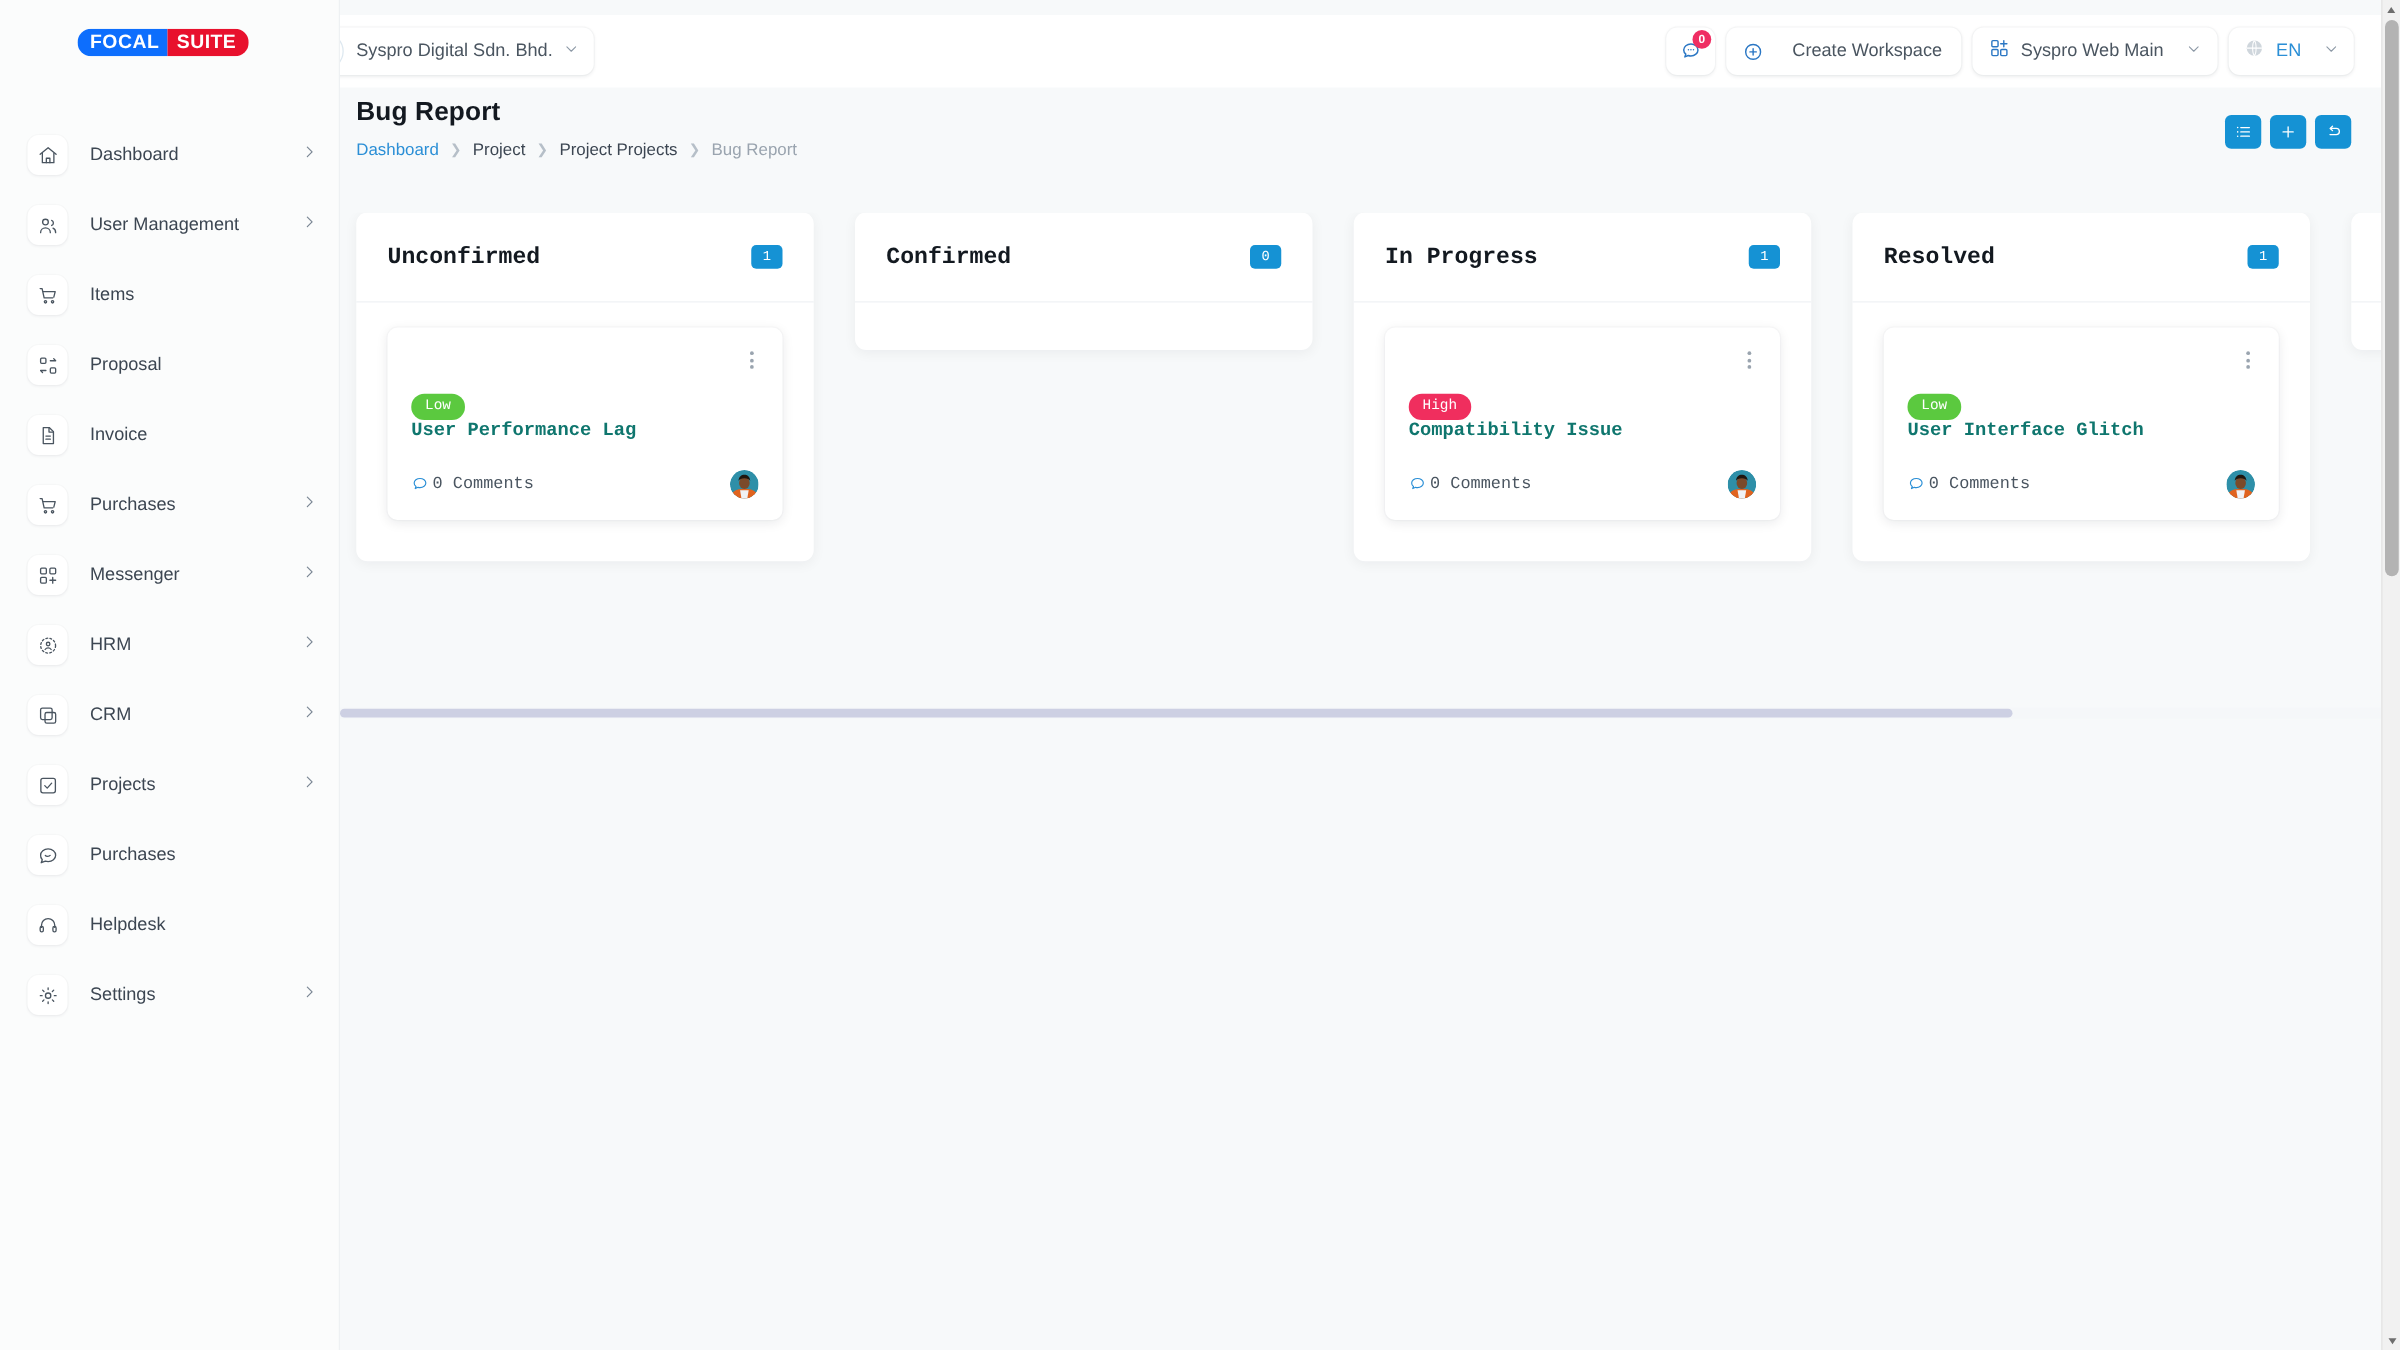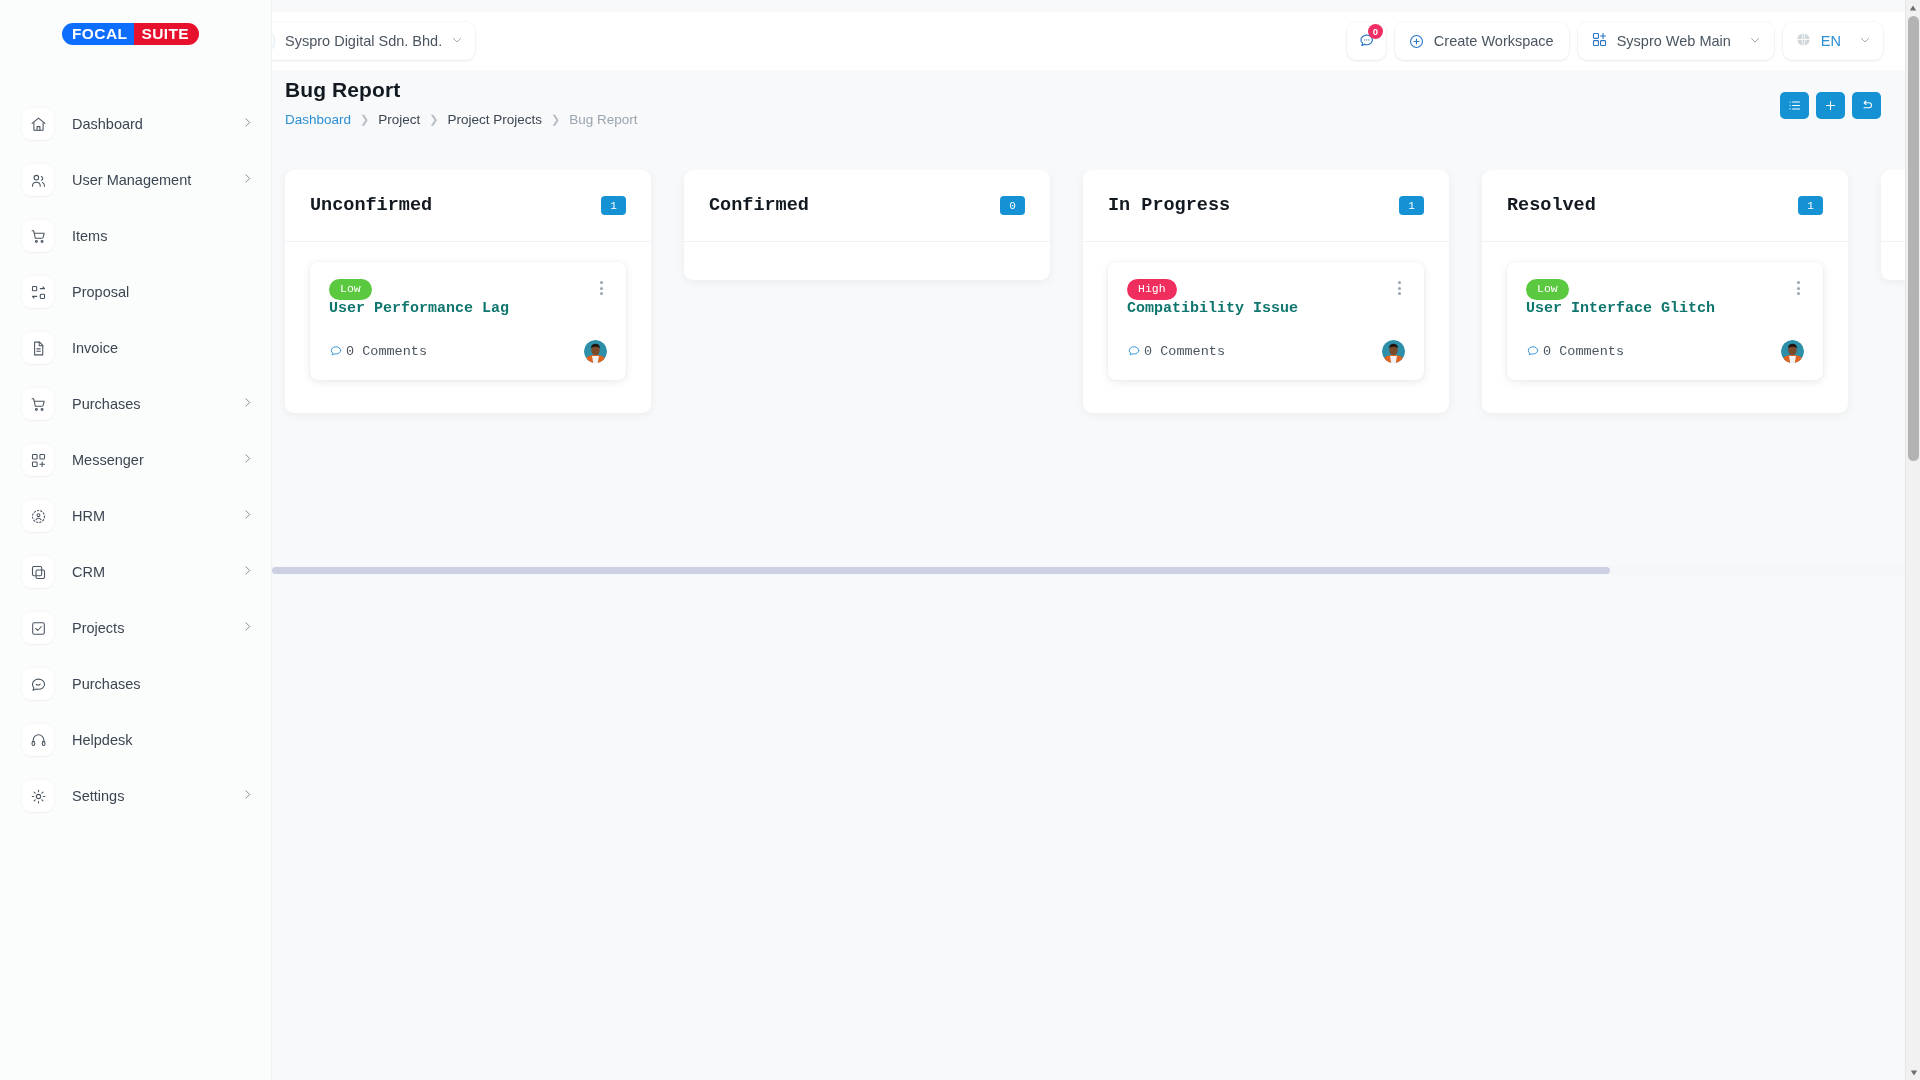--- a/index.html
+++ b/index.html
@@ -100,21 +100,21 @@
   #chat-pill svg { width: 18px; height: 18px; stroke: #2b77c4; fill: none; stroke-width: 1.6; stroke-linecap: round; stroke-linejoin: round; }
   #chat-badge {
     position: absolute; top: 2px; right: 3px;
     min-width: 15px; height: 15px;
     border-radius: 8px;
     background: #ef2e63;
     color: #fff; font-size: 9.5px; font-weight: bold;
     display: flex; align-items: center; justify-content: center;
     padding: 0 3px;
   }
-  #create-ws-pill { padding: 0 15px 0 13px; gap: 9px; }
+  #create-ws-pill { padding: 0 15px 0 13px; gap: 23px; }
   #create-ws-pill svg.plus { width: 17px; height: 17px; stroke: #2b77c4; fill: none; stroke-width: 1.6; stroke-linecap: round; stroke-linejoin: round; }
   #create-ws-pill span { font-size: 14.5px; color: #4a5560; white-space: nowrap; }
   #workspace-pill { padding: 0 13px; gap: 9px; }
   #workspace-pill .ws-icon svg { width: 17px; height: 17px; stroke: #2b77c4; fill: none; stroke-width: 1.6; stroke-linecap: round; stroke-linejoin: round; }
   #workspace-pill .ws-name { font-size: 14.5px; color: #4a5560; white-space: nowrap; }
   #lang-pill { padding: 0 12px; gap: 9px; }
   #lang-pill .globe svg { width: 17px; height: 17px; }
   #lang-pill .lang-txt { font-size: 14.5px; color: #2b8fd6; font-weight: normal; }
 
   
@@ -179,20 +179,21 @@
     box-shadow: 0 2px 9px rgba(16,24,40,0.085), 0 0 0 1px rgba(16,24,40,0.018);
     padding: 17px 19px 17px 19px;
     cursor: pointer;
   }
   .task-top { display: flex; align-items: flex-start; }
   .prio {
     border-radius: 13px;
     color: #ffffff; font-size: 11.5px;
     padding: 4px 11px 5px 11px;
     line-height: 1;
+    margin-top: 36px;
   }
   .kebab { margin-left: auto; padding: 2px 4px; cursor: pointer; display: flex; flex-direction: column; gap: 2.5px; align-items: center; }
   .kebab i { display: block; width: 3px; height: 3px; border-radius: 50%; background: #9aa4af; }
   .task-title { font-size: 15px; font-weight: bold; color: #0f766e; }
   .task-foot { margin-top: 23px; display: flex; align-items: center; }
   .comments { display: flex; align-items: center; gap: 3px; font-size: 13.5px; color: #4a5560; }
   .comments svg { width: 14px; height: 14px; stroke: #2b8fd6; fill: none; stroke-width: 1.6; stroke-linecap: round; stroke-linejoin: round; }
   .avatar {
     margin-left: auto;
     width: 23px; height: 23px; border-radius: 50%;

